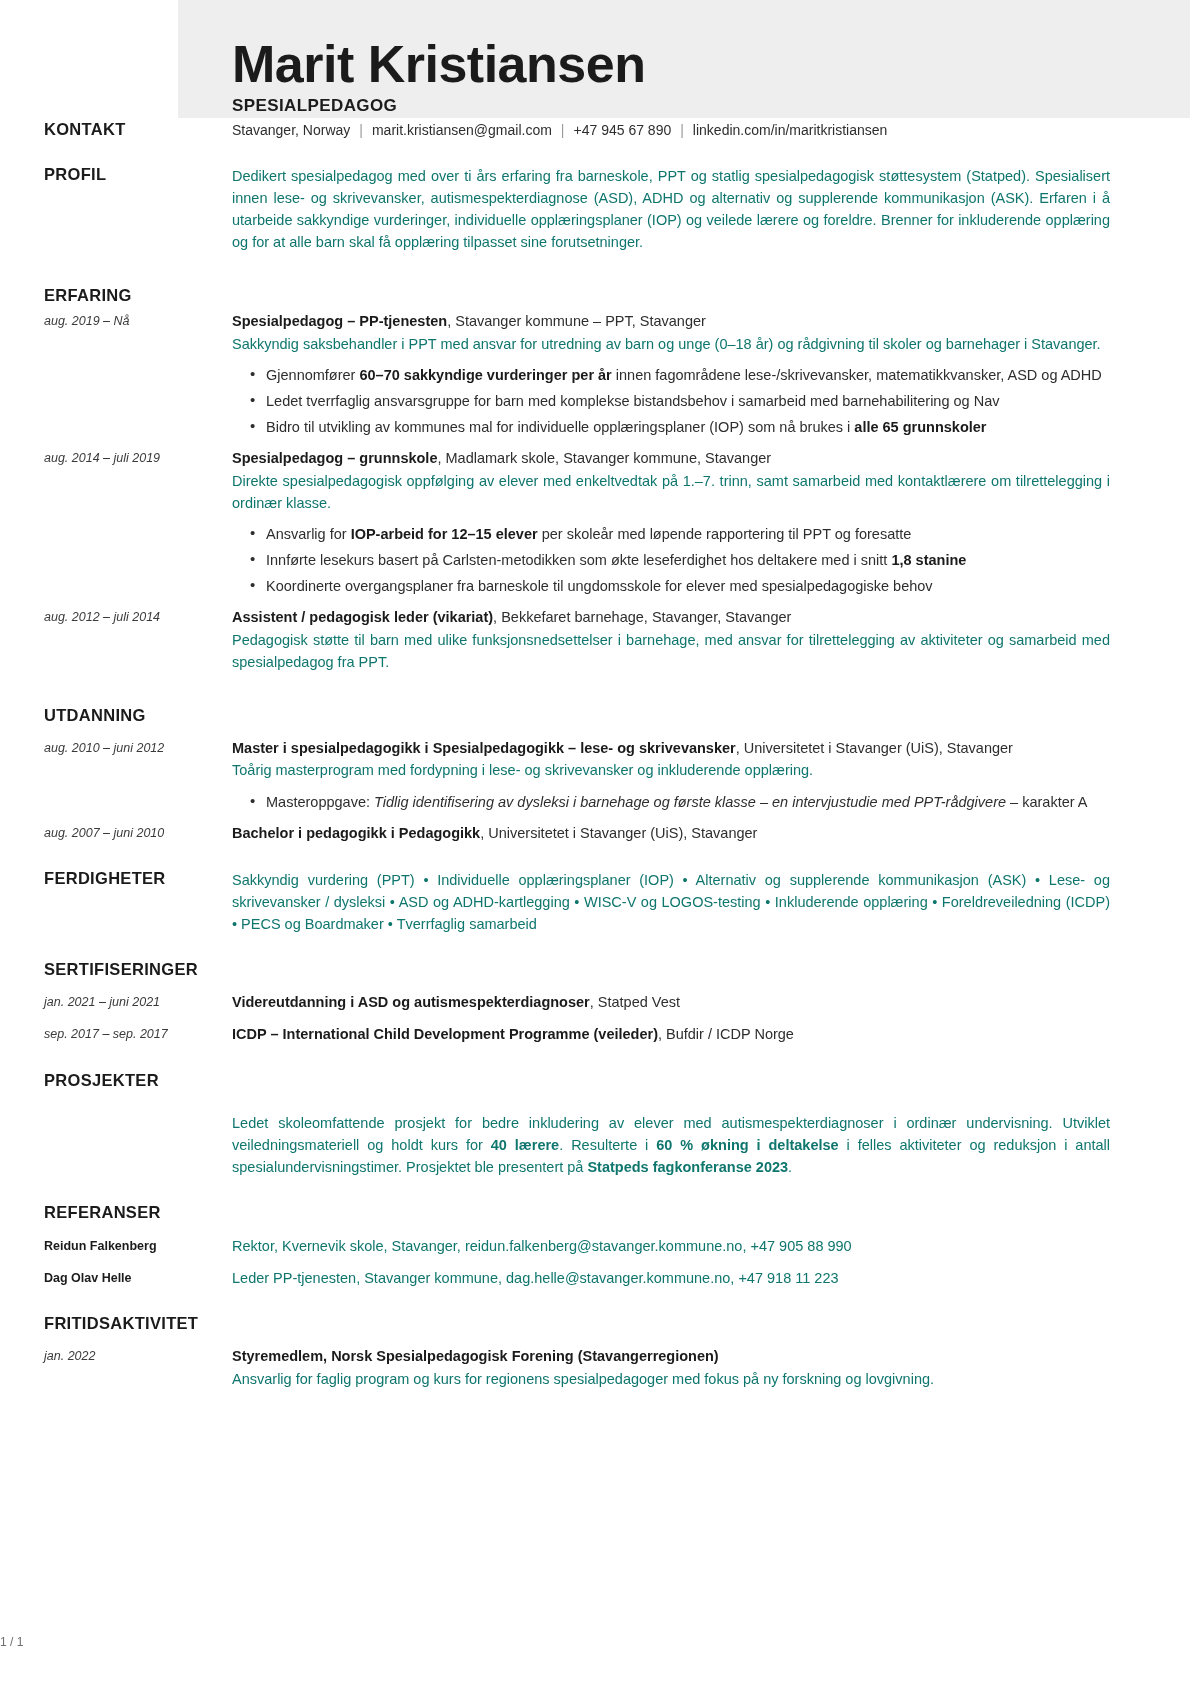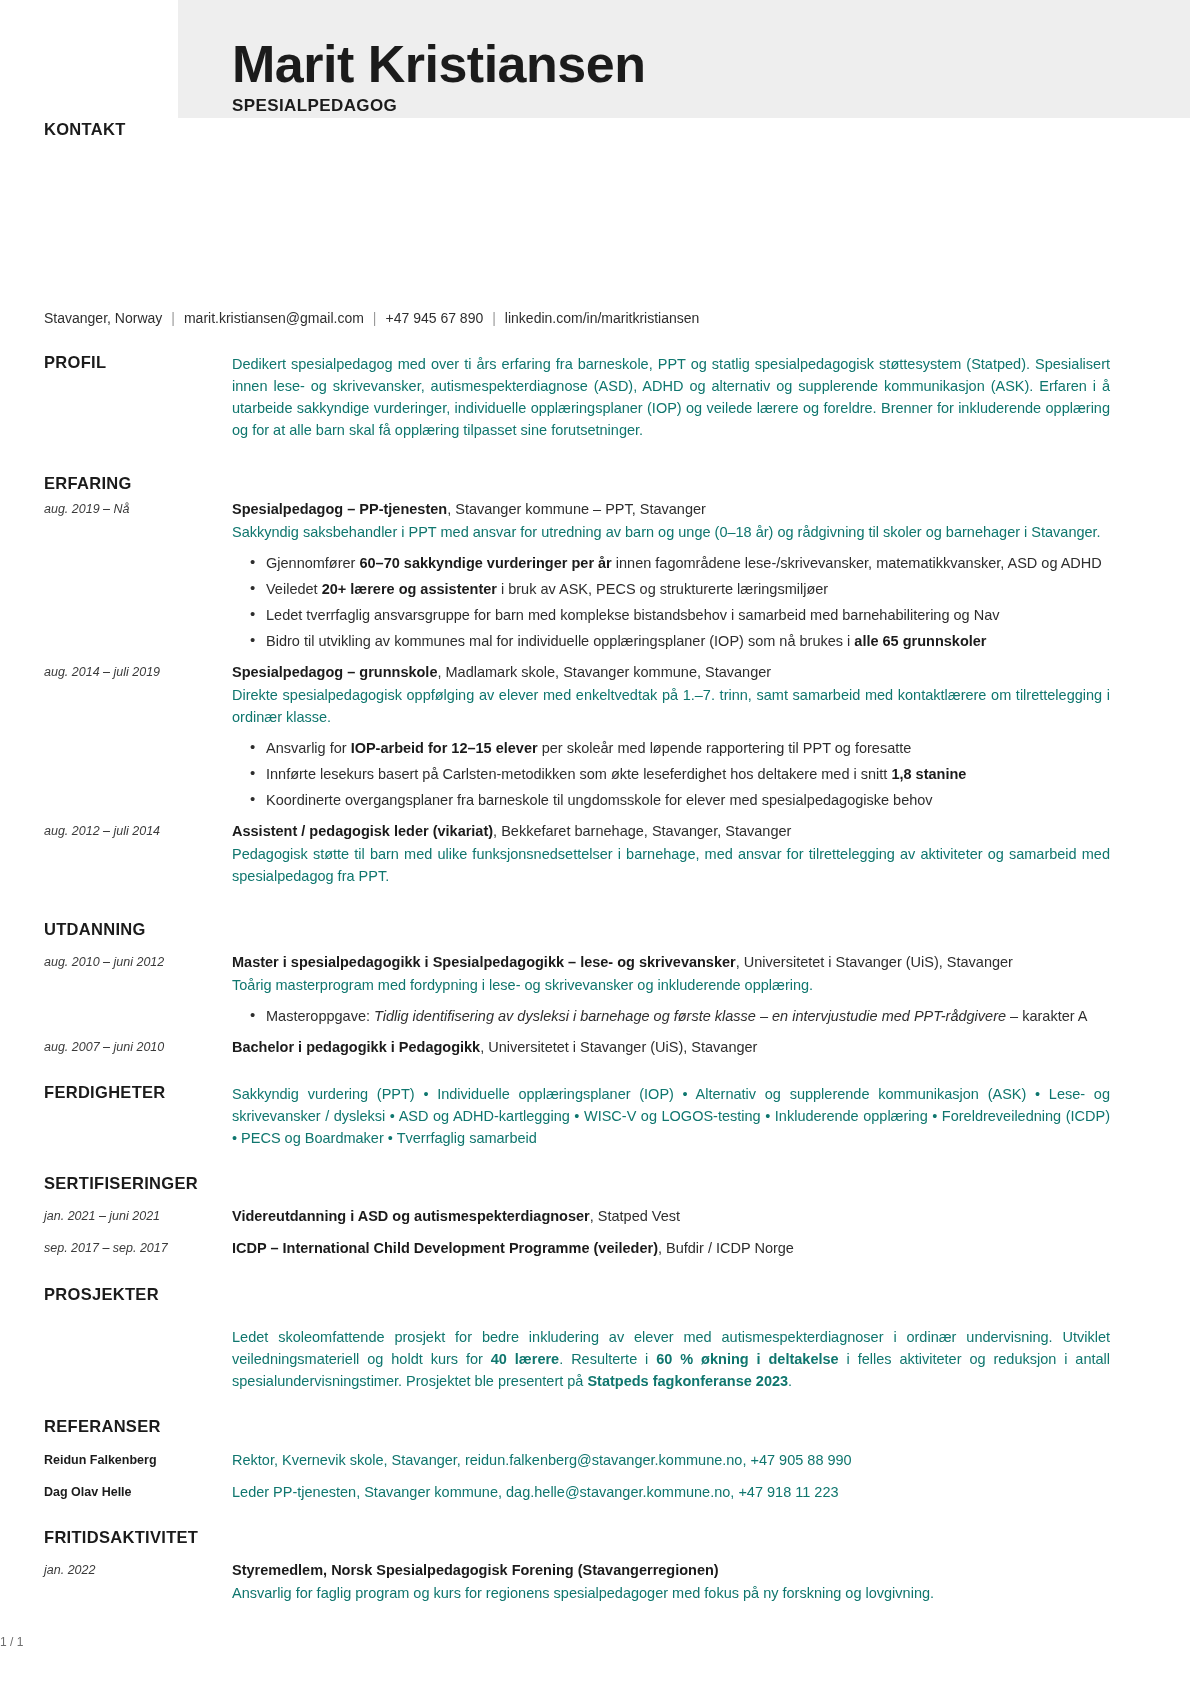--- a/index.html
+++ b/index.html
@@ -121,21 +121,21 @@
   ul.bullets li::before {
     content: "\2022";
     position: absolute;
     left: -16px;
     top: -1px;
     font-size: 15px;
     color: #2e2e2e;
   }
   ul.bullets li b { color: #1b1b1b; font-weight: bold; }
   ul.bullets li i { font-style: italic; }
-  .sp-contact   { margin-top: 16px; flex-direction: column; }
+  .sp-contact   { margin-top: 16px; }
   .sp-profile   { margin-top: 24px; }
   .sp-sec       { margin-top: 33px; }
   .sp-sec-sm    { margin-top: 25px; }
   .sp-entry     { margin-top: 6px; }
   .sp-entry-tight { margin-top: 13px; }
   .contact-line {
     font-size: 14px;
     color: #2e2e2e;
     line-height: 1.5;
   }
@@ -196,21 +196,20 @@
 
     <div class="row sp-entry">
       <div class="col-left">
         <div class="date">aug. 2019 – Nå</div>
       </div>
       <div class="col-right">
         <div class="entry-head"><b>Spesialpedagog – PP-tjenesten</b><span>, Stavanger kommune – PPT, Stavanger</span></div>
         <div class="body-text">Sakkyndig saksbehandler i PPT med ansvar for utredning av barn og unge (0–18 år) og rådgivning til skoler og barnehager i Stavanger.</div>
         <ul class="bullets">
           <li><span>Gjennomfører </span><b>60–70 sakkyndige vurderinger per år</b><span> innen fagområdene lese-/skrivevansker, matematikkvansker, ASD og ADHD</span></li>
-          <li><span>Veiledet </span><b>20+ lærere og assistenter</b><span> i bruk av ASK, PECS og strukturerte læringsmiljøer</span></li>
           <li><span>Ledet tverrfaglig ansvarsgruppe for barn med komplekse bistandsbehov i samarbeid med barnehabilitering og Nav</span><b></b><span></span></li>
           <li><span>Bidro til utvikling av kommunes mal for individuelle opplæringsplaner (IOP) som nå brukes i </span><b>alle 65 grunnskoler</b><span></span></li>
         </ul>
       </div>
     </div>
 
     <div class="row sp-entry">
       <div class="col-left">
         <div class="date">aug. 2014 – juli 2019</div>
       </div>

